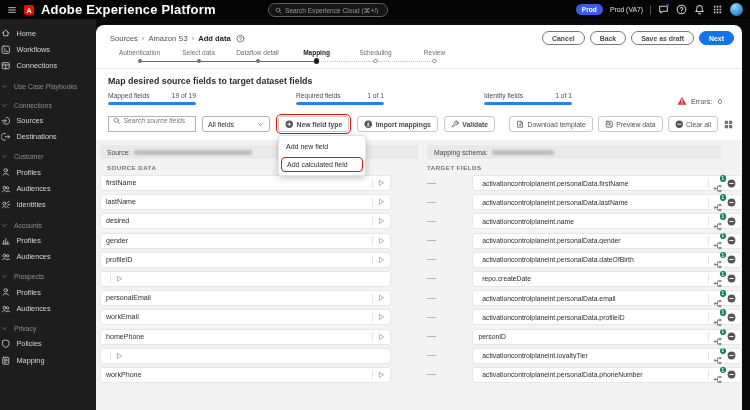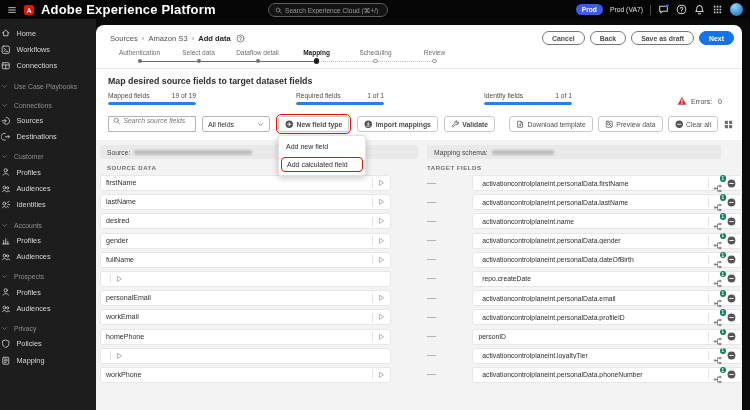--- a/index.html
+++ b/index.html
@@ -766,21 +766,21 @@
                 <svg viewBox="0 0 12 12">
                   <circle cx="6" cy="6" r="5.2" fill="#555"></circle>
                   <path d="M3.6 6h4.8" stroke="#fff" stroke-width="1.2" stroke-linecap="round"></path>
                 </svg>
               </span>
             </div>
           </div>
 
           <div class="mrow">
             <div class="scard">
-              <span class="lbl">fullName</span>
+              <span class="lbl">profileID</span>
               <span class="vsep"></span>
               <span class="icon i8">
                 <svg viewBox="0 0 12 12" fill="none" stroke="currentColor" stroke-width="1.1" stroke-linecap="round" stroke-linejoin="round">
                   <path d="M3.6 2.4v7.2L9.4 6z" fill="#fff" stroke="#999"></path>
                 </svg>
               </span>
             </div>
             <div class="dash"></div>
             <div class="tcard">
               <span class="lbl">_activationcontrolplaneint.personalData.dateOfBirth</span>

